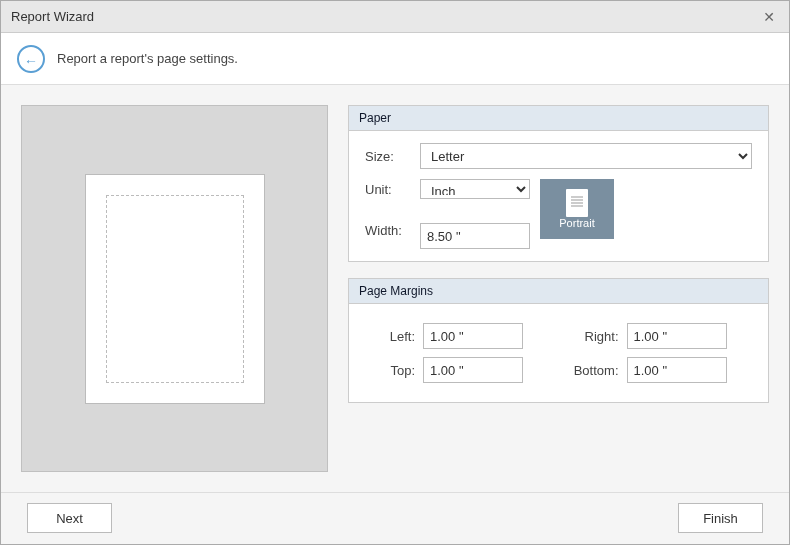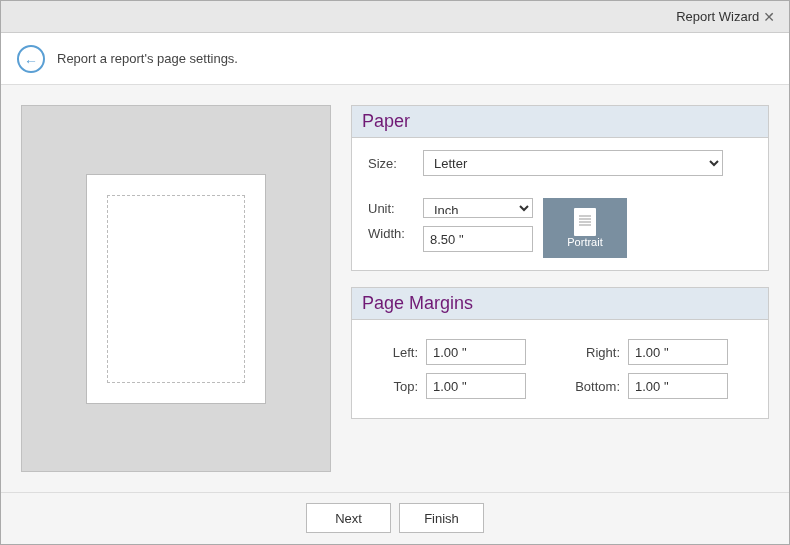--- a/index.html
+++ b/index.html
@@ -18,21 +18,21 @@
       border: 1px solid #aaa;
       display: flex;
       flex-direction: column;
     }
     .title-bar {
       background: #e8e8e8;
       border-bottom: 1px solid #ccc;
       padding: 6px 10px;
       display: flex;
       align-items: center;
-      justify-content: flex-end;
+      justify-content: space-between;
       height: 32px;
     }
     .title-bar-title {
       font-size: 13px;
       color: #333;
     }
     .close-btn {
       background: none;
       border: none;
       cursor: pointer;
@@ -102,66 +102,66 @@
       flex-direction: column;
       gap: 16px;
     }
     .section {
       background: #fff;
       border: 1px solid #ccc;
     }
     .section-header {
       background: #e0e8f0;
       padding: 5px 10px;
-      font-size: 18px;
-      color: #701a75;
+      font-size: 12px;
+      color: #0f172a;
       border-bottom: 1px solid #ccc;
     }
     .section-body {
       padding: 12px 16px;
     }
     .form-row {
       display: flex;
       align-items: center;
-      margin-bottom: 22px;
+      margin-bottom: 10px;
     }
     .form-row:last-child {
       margin-bottom: 0;
     }
     .form-label {
       width: 55px;
       color: #444;
       font-size: 13px;
     }
     .form-control {
       border: 1px solid #bbb;
       padding: 3px 6px;
       font-size: 13px;
       background: #fff;
       color: #333;
     }
     .select-size {
-      width: 300px;
+      width: 332px;
       height: 26px;
     }
     .select-unit {
       width: 110px;
       height: 20px;
     }
     .input-dim {
       width: 110px;
       height: 26px;
     }
     .orientation-btns {
       display: flex;
       gap: 8px;
       margin-left: 10px;
     }
     .orient-btn {
-      width: 84px;
+      width: 74px;
       height: 60px;
       border: 1px solid #bbb;
       background: #f0f0f0;
       cursor: pointer;
       display: flex;
       flex-direction: column;
       align-items: center;
       justify-content: center;
       gap: 0;
       font-size: 11px;
@@ -191,39 +191,39 @@
       color: #444;
       font-size: 13px;
     }
     .margin-input {
       width: 100px;
       height: 26px;
     }
     .footer {
       background: #f5f5f5;
       border-top: 1px solid #ddd;
-      padding: 10px 8px;
-      display: flex;
-      justify-content: center;
+      padding: 10px 26px;
+      display: flex;
+      justify-content: space-between;
       gap: 8px;
       height: 52px;
     }
     .footer-btn {
       width: 85px;
       height: 30px;
       border: 1px solid #bbb;
       background: #fff;
       cursor: pointer;
       font-size: 13px;
       color: #333;
     }
     .unit-dim-col {
       display: flex;
       flex-direction: column;
-      gap: 8px;
+      gap: 24px;
     }
   </style>
 </head>
 <body>
 
 <div class="window">
 
   <div class="title-bar">
     <span class="title-bar-title">Report Wizard</span>
     <button class="close-btn">✕</button>

